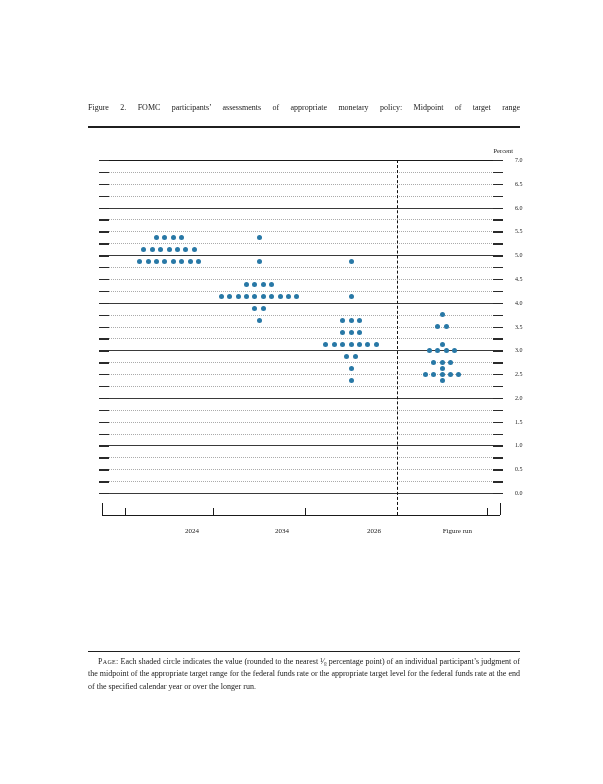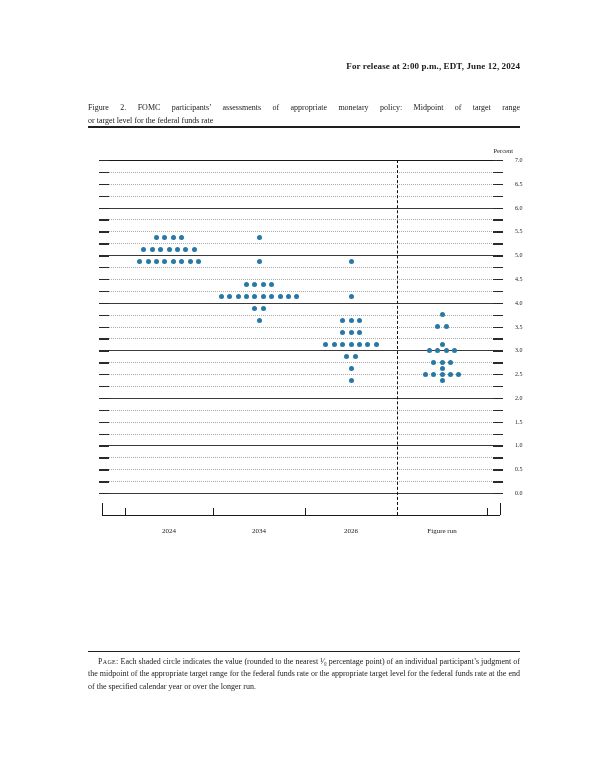--- a/index.html
+++ b/index.html
@@ -18,40 +18,38 @@
   .percent{position:absolute; left:487px; top:147px; width:26px; text-align:right; font-size:6.5px;}
   .gridline{position:absolute; height:0;}
   .gridline.dotted{border-top:1px dotted #ababab;}
   .gridline.solid{border-top:1.3px solid #3a3a3a;}
   .gridline.topline{border-top:1.7px solid #1a1a1a;}
   .endcap{position:absolute; height:1.4px; background:#2a2a2a;}
   .ylab{position:absolute; left:515px; width:20px; font-size:6px; line-height:6px; color:#222;}
   .vdash{position:absolute; width:0; border-left:1.5px dashed #111;}
   .axisline{position:absolute; background:#1a1a1a;}
   .xtick{position:absolute; width:1.2px; background:#1a1a1a;}
-  .xlab{position:absolute; top:527px; width:60px; text-align:center; font-size:7px;}
+  .xlab{position:absolute; top:527px; width:60px; text-align:right; font-size:7px;}
   .dot{position:absolute; width:5px; height:5px; border-radius:50%;}
   .rule-note{position:absolute; left:88px; top:651px; width:432px; height:1.4px; background:#1f1f1f;}
   .note{
     position:absolute; left:88px; top:656px; width:432px;
     font-size:8px; line-height:12.4px; text-align:justify; text-indent:10px; margin:0;
   }
   .note .sc{font-variant:small-caps; letter-spacing:.3px;}
   .footer{position:absolute; left:0; top:760px; width:603px; text-align:center; font-size:10px;}
 </style>
 </head>
 <body>
 
 <div id="page">
 
-  <div class="release">For release at 2:00 p.m., EDT, June 12, 2024</div>
 
   <div class="caption">
     <div class="l1">Figure 2.  FOMC participants’ assessments of appropriate monetary policy:  Midpoint of target range</div>
-    <div class="l2">or target level for the federal funds rate</div>
   </div>
   <div class="rule-caption"></div>
 
   <div id="chart">
     <div class="percent">Percent</div>
   <div class="gridline topline" style="left: 102px; top: 160px; width: 398px;"></div>
       <div class="endcap" style="left: 99px; top: 160px; width: 10px;"></div>
       <div class="endcap" style="left: 493px; top: 160px; width: 10px;"></div>
       <div class="gridline dotted" style="left: 102px; top: 171.893px; width: 398px;"></div>
       <div class="endcap" style="left: 99px; top: 171.893px; width: 10px;"></div>

